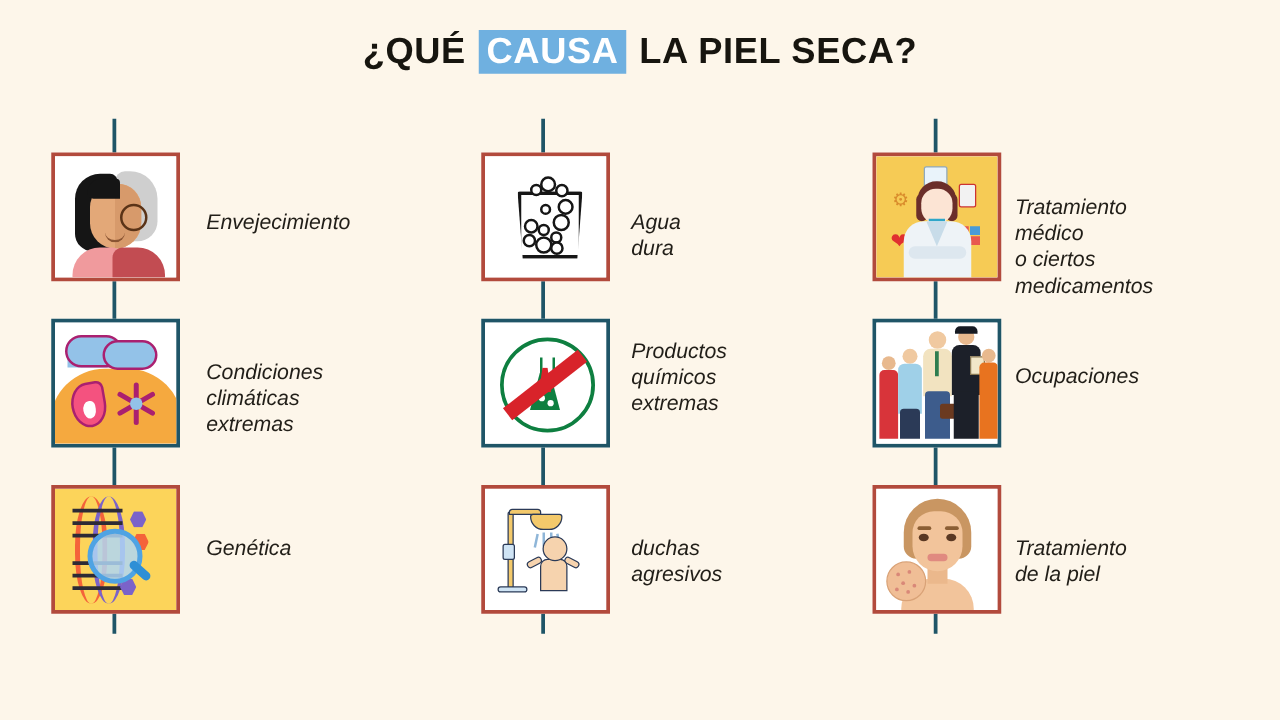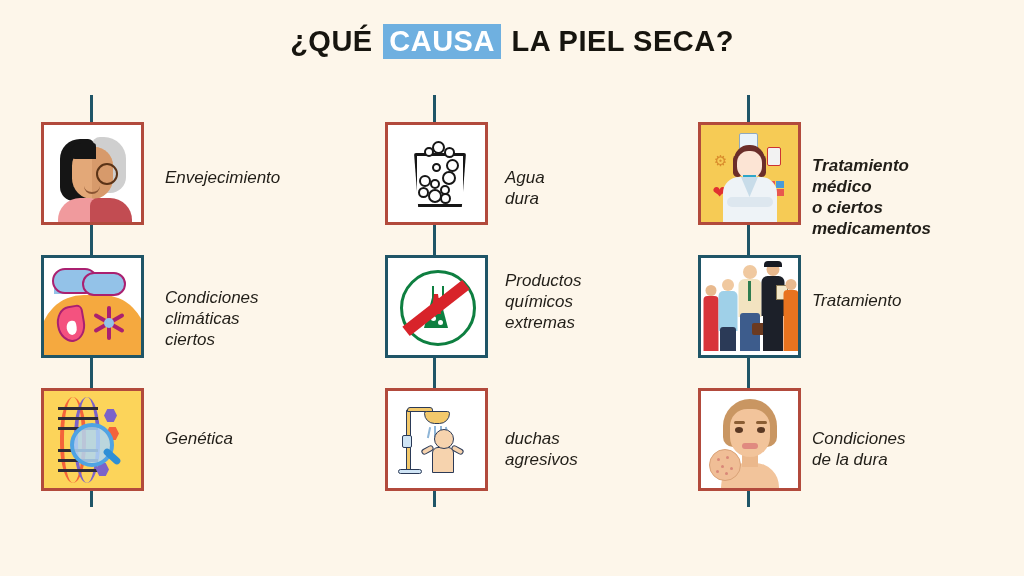--- a/index.html
+++ b/index.html
@@ -241,21 +241,21 @@
           </div>
         <div class="snow">
             <i></i>
             <i></i>
             <i></i>
             <div class="snow-c"></div>
           </div>
       </div>
     </div>
     <div class="label" style="top:287px;">Condiciones
-climáticas ciertos</div>
+climáticas extremas</div>
   </div>
 
   <div class="item col1 r3">
     <div class="box">
       <div class="inner">
         <div class="dna-bg"></div>
         <div class="dna-s1"></div>
         <div class="dna-s2"></div>
         <div class="dna-rung" style="top:16px;"></div>
         <div class="dna-rung" style="top:26px;"></div>
@@ -354,21 +354,21 @@
         <div class="doc-hair"></div>
         <div class="doc-hair-l"></div>
         <div class="doc-hair-r"></div>
         <div class="doc-head"></div>
         <div class="doc-neck"></div>
         <div class="doc-coat"></div>
         <div class="doc-v"></div>
         <div class="doc-arm"></div>
       </div>
     </div>
-    <div class="label" style="top:155px;font-weight:bold;">Tratamiento médico
+    <div class="label" style="top:155px;">Tratamiento médico
 o ciertos medicamentos</div>
   </div>
 
   <div class="item col3 r2">
     <div class="box teal">
       <div class="inner">
         <div class="occ-bg"></div>
         <div class="pers" style="left:2px;width:16px;height:66px;">
           <div class="p-head" style="width:11px;height:11px;background:#E8B98E;"></div>
           <div class="p-body" style="top:11px;width:15px;height:55px;background:#D8343A;border-radius:4px 4px 0 0;"></div>
@@ -391,21 +391,21 @@
           <div class="p-body" style="top:13px;width:23px;height:40px;background:#1C2029;border-radius:6px 6px 0 0;"></div>
           <div class="p-body" style="top:50px;width:20px;height:38px;background:#1C2029;"></div>
           <div style="position:absolute;left:15px;top:22px;width:10px;height:13px;background:#F2E7C8;border:1px solid #8A7A55;"></div>
         </div>
         <div class="pers" style="left:82px;width:16px;height:72px;">
           <div class="p-head" style="width:11px;height:11px;background:#E8B98E;"></div>
           <div class="p-body" style="top:11px;width:15px;height:61px;background:#E8731F;border-radius:4px 4px 0 0;"></div>
         </div>
       </div>
     </div>
-    <div class="label" style="top:290px;">Tratamiento</div>
+    <div class="label" style="top:290px;">Ocupaciones</div>
   </div>
 
   <div class="item col3 r3">
     <div class="box">
       <div class="inner">
         <div class="skin-bg"></div>
         <div class="sk-sh"></div>
         <div class="sk-neck"></div>
         <div class="sk-hair"></div>
         <div class="sk-face"></div>
@@ -417,16 +417,16 @@
         <div class="sk-zoom">
           <div class="sk-spot" style="left:7px;top:8px;"></div>
           <div class="sk-spot" style="left:16px;top:6px;"></div>
           <div class="sk-spot" style="left:11px;top:15px;"></div>
           <div class="sk-spot" style="left:20px;top:17px;"></div>
           <div class="sk-spot" style="left:6px;top:20px;"></div>
           <div class="sk-spot" style="left:15px;top:22px;"></div>
         </div>
       </div>
     </div>
-    <div class="label" style="top:428px;">Condiciones de la dura</div>
+    <div class="label" style="top:428px;">Tratamiento de la piel</div>
   </div>
 
 </div>
 
 </body></html>

